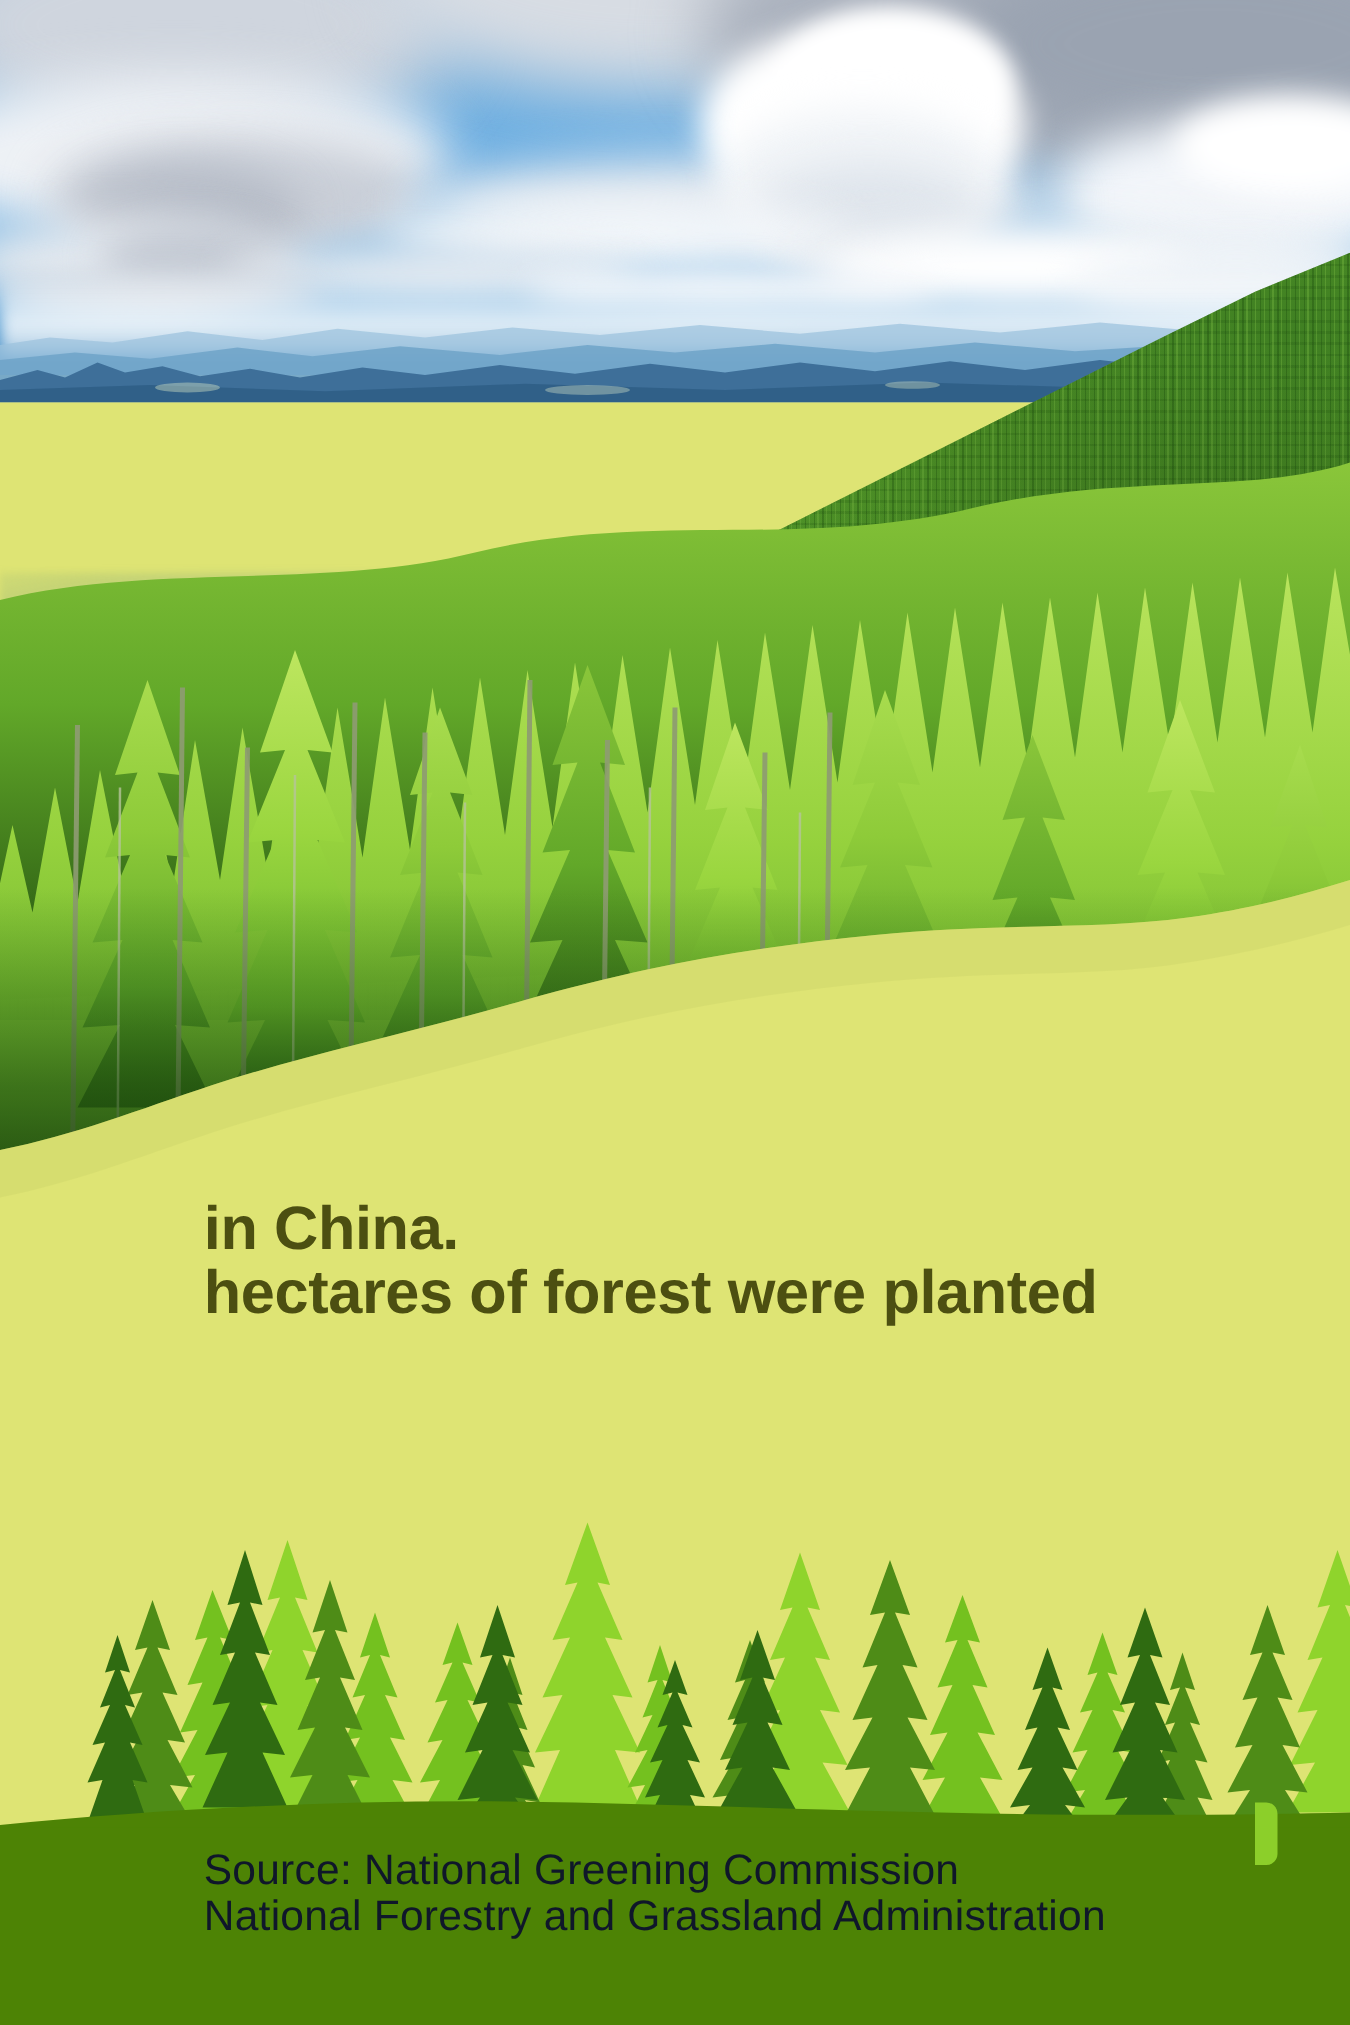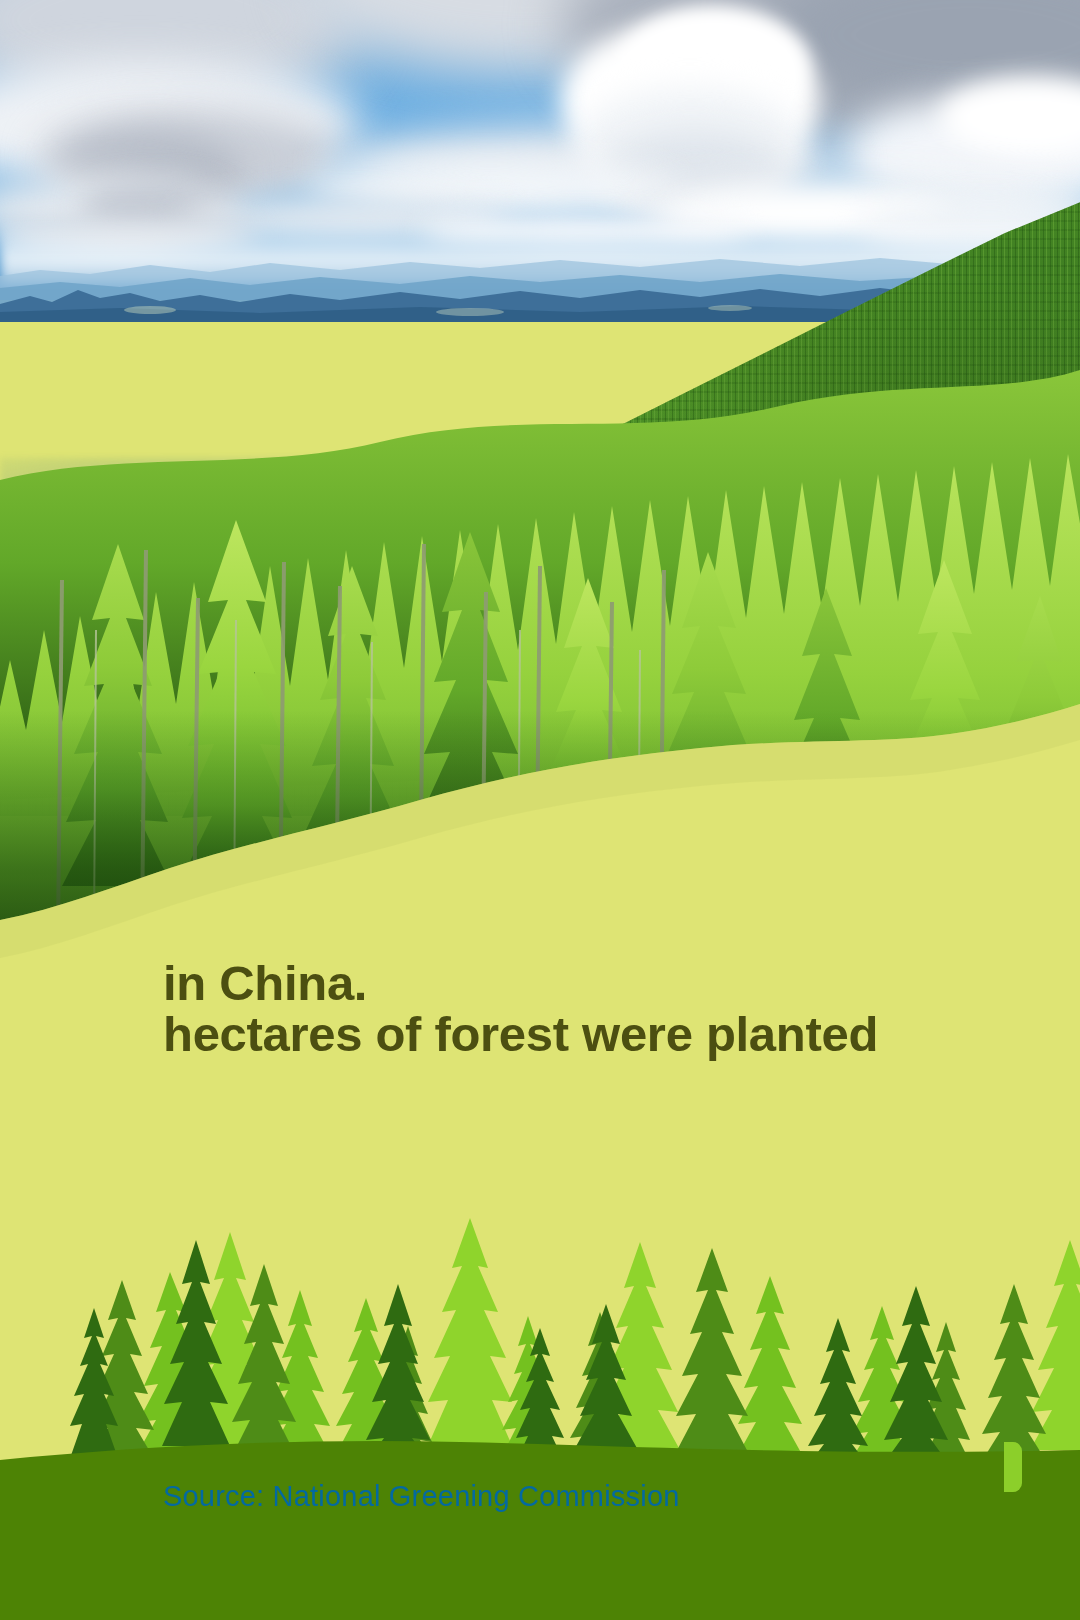--- a/index.html
+++ b/index.html
@@ -183,22 +183,22 @@
   
   .footer {
     position: absolute; left: 0; top: 1462px;
     width: 1080px; height: 158px;
     background: #4d8305;
   }
   .src {
     position: absolute;
     left: 163px;
     top: 1478px;
-    color: #0369a1;
-    font-size: 29px;
+    color: #0f172a;
+    font-size: 34px;
     line-height: 37px;
     letter-spacing: .2px;
   }
   .src .sline { display: block; white-space: nowrap; }
   .logo-accent {
     position: absolute;
     left: 1004px; top: 1442px;
     width: 18px; height: 50px;
     background: #8ccf2a;
     border-radius: 0 9px 9px 0;
@@ -454,20 +454,21 @@
       </g>
 
       <path d="M0,250 C140,236 300,228 460,232 C640,236 820,246 1080,240 L1080,262 L0,262 Z" fill="#4d8305"></path>
     </svg>
   </div>
 
   <div class="footer"></div>
 
   <div class="src">
     <span class="sline">Source: National Greening Commission</span>
+    <span class="sline">National Forestry and Grassland Administration</span>
   </div>
 
   <div class="logo-accent"></div>
   <div class="logo-box">
     
   </div>
 
 </div>
 
 </body></html>

